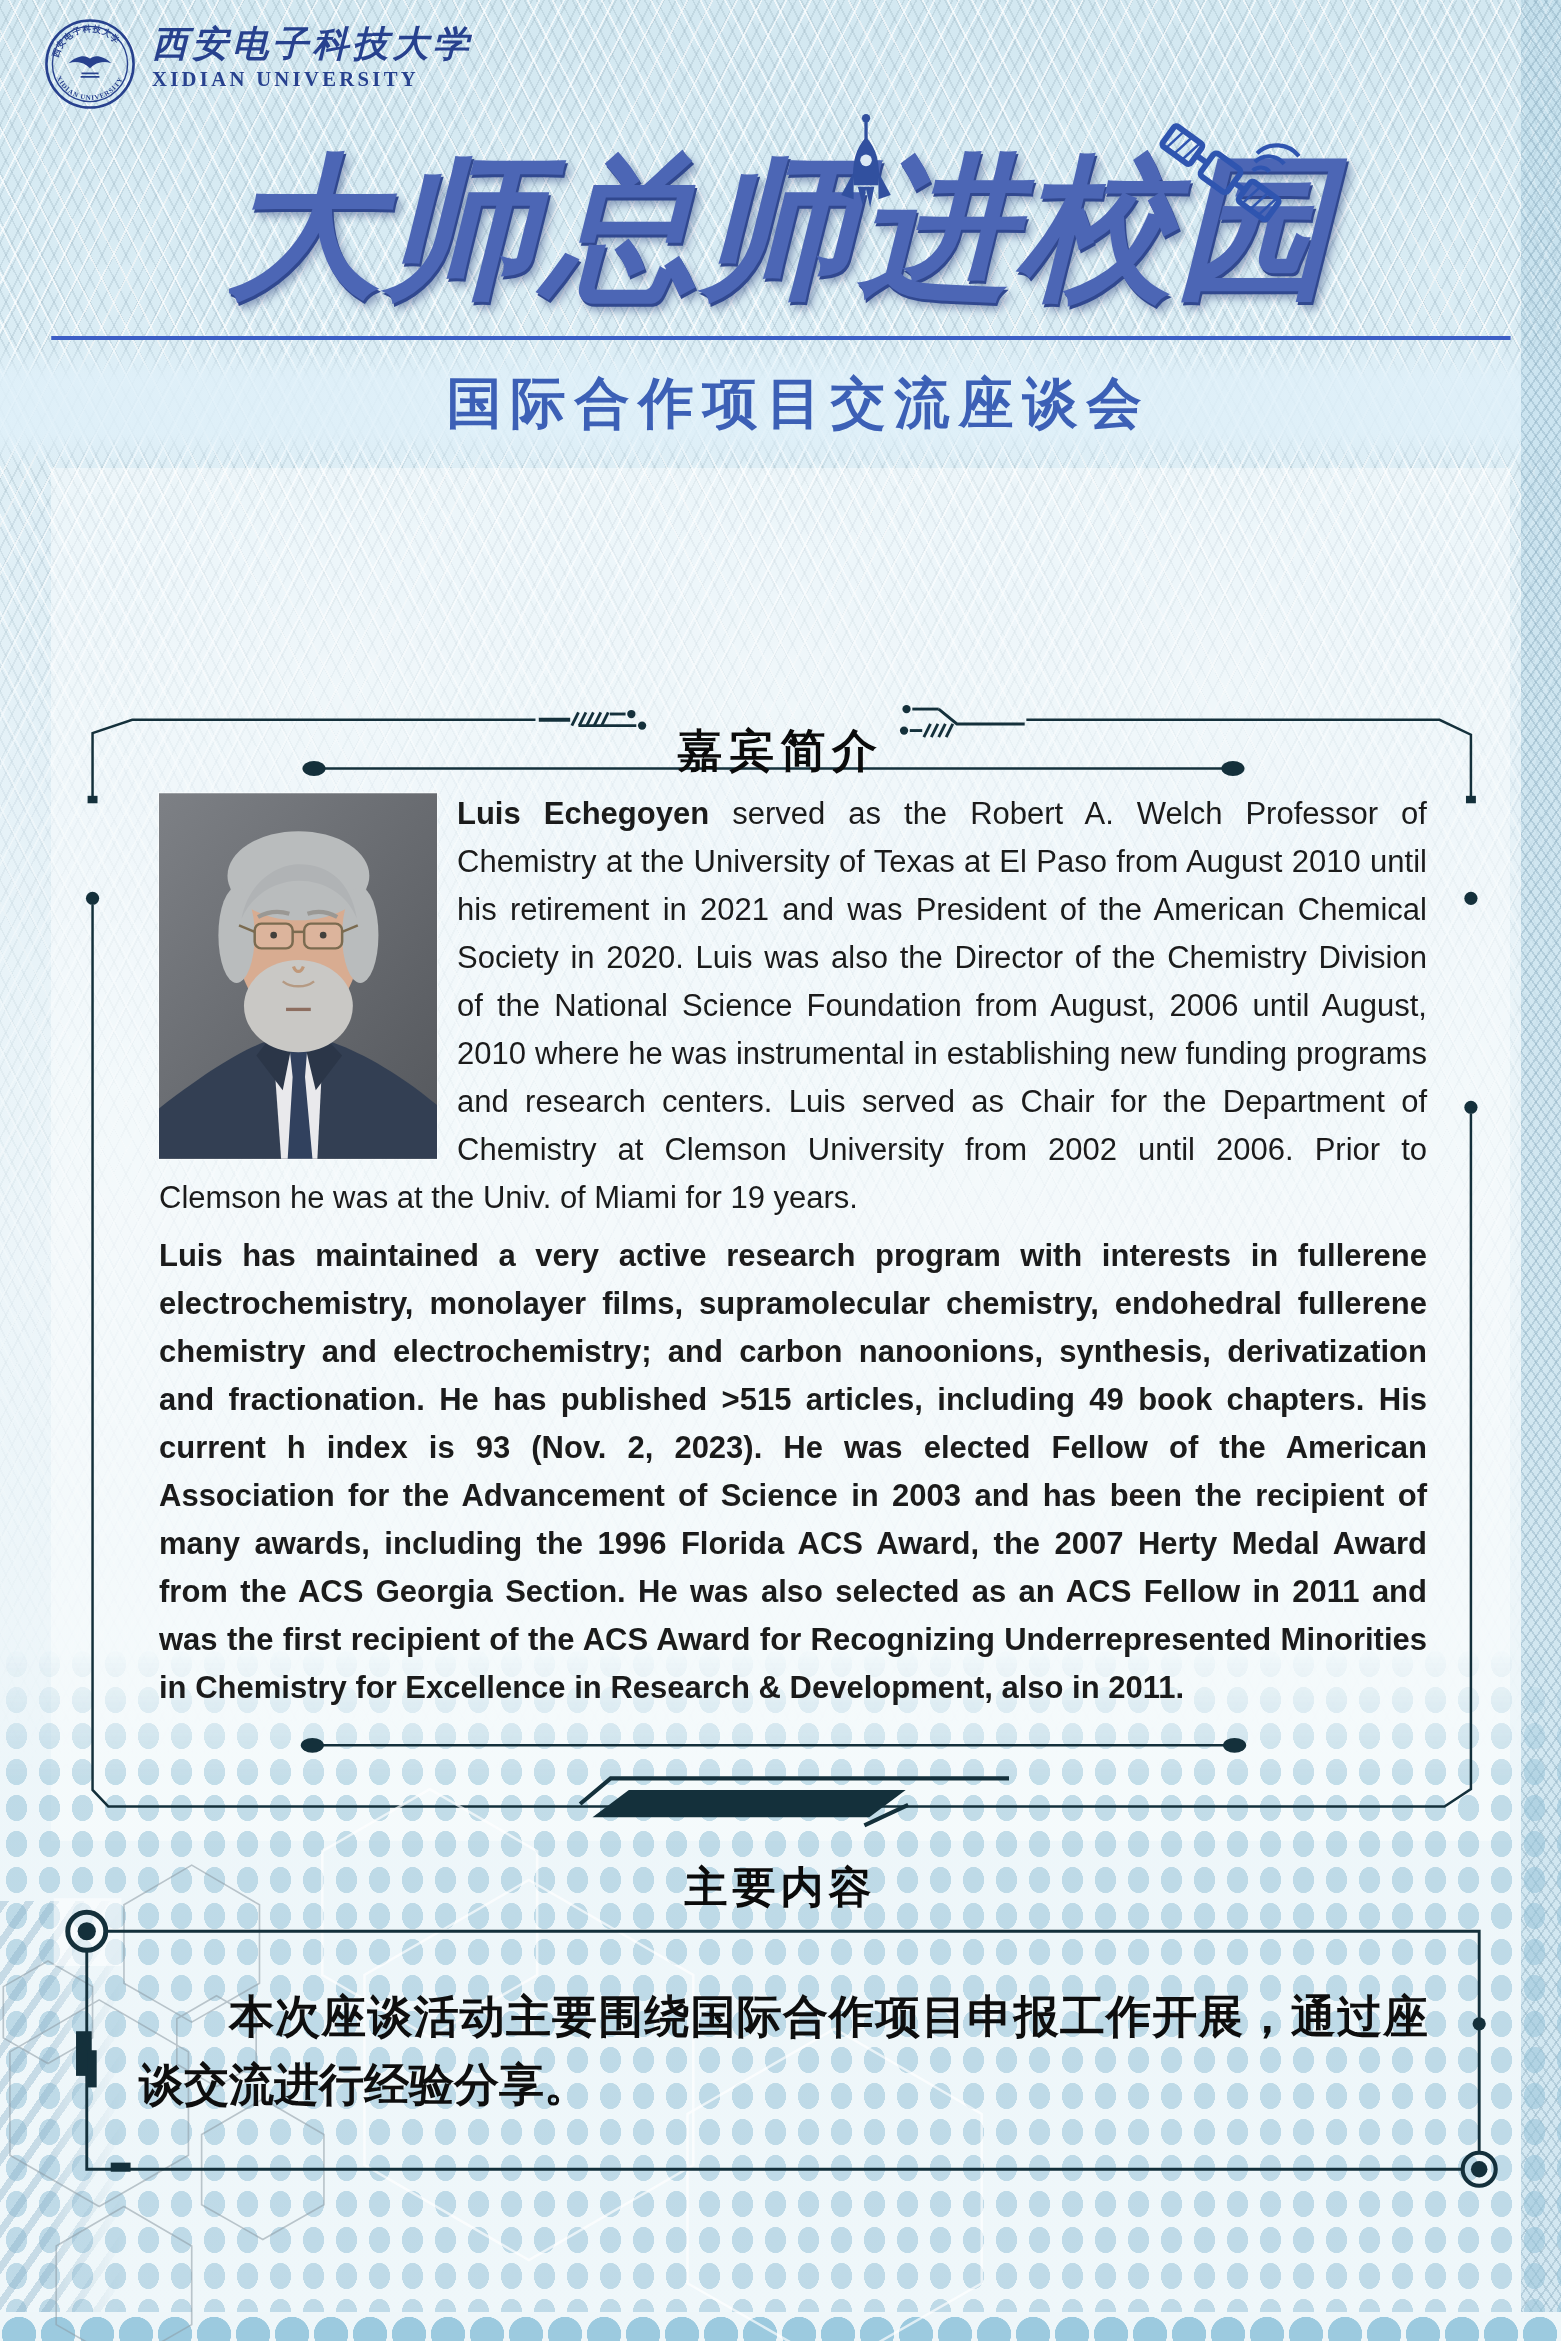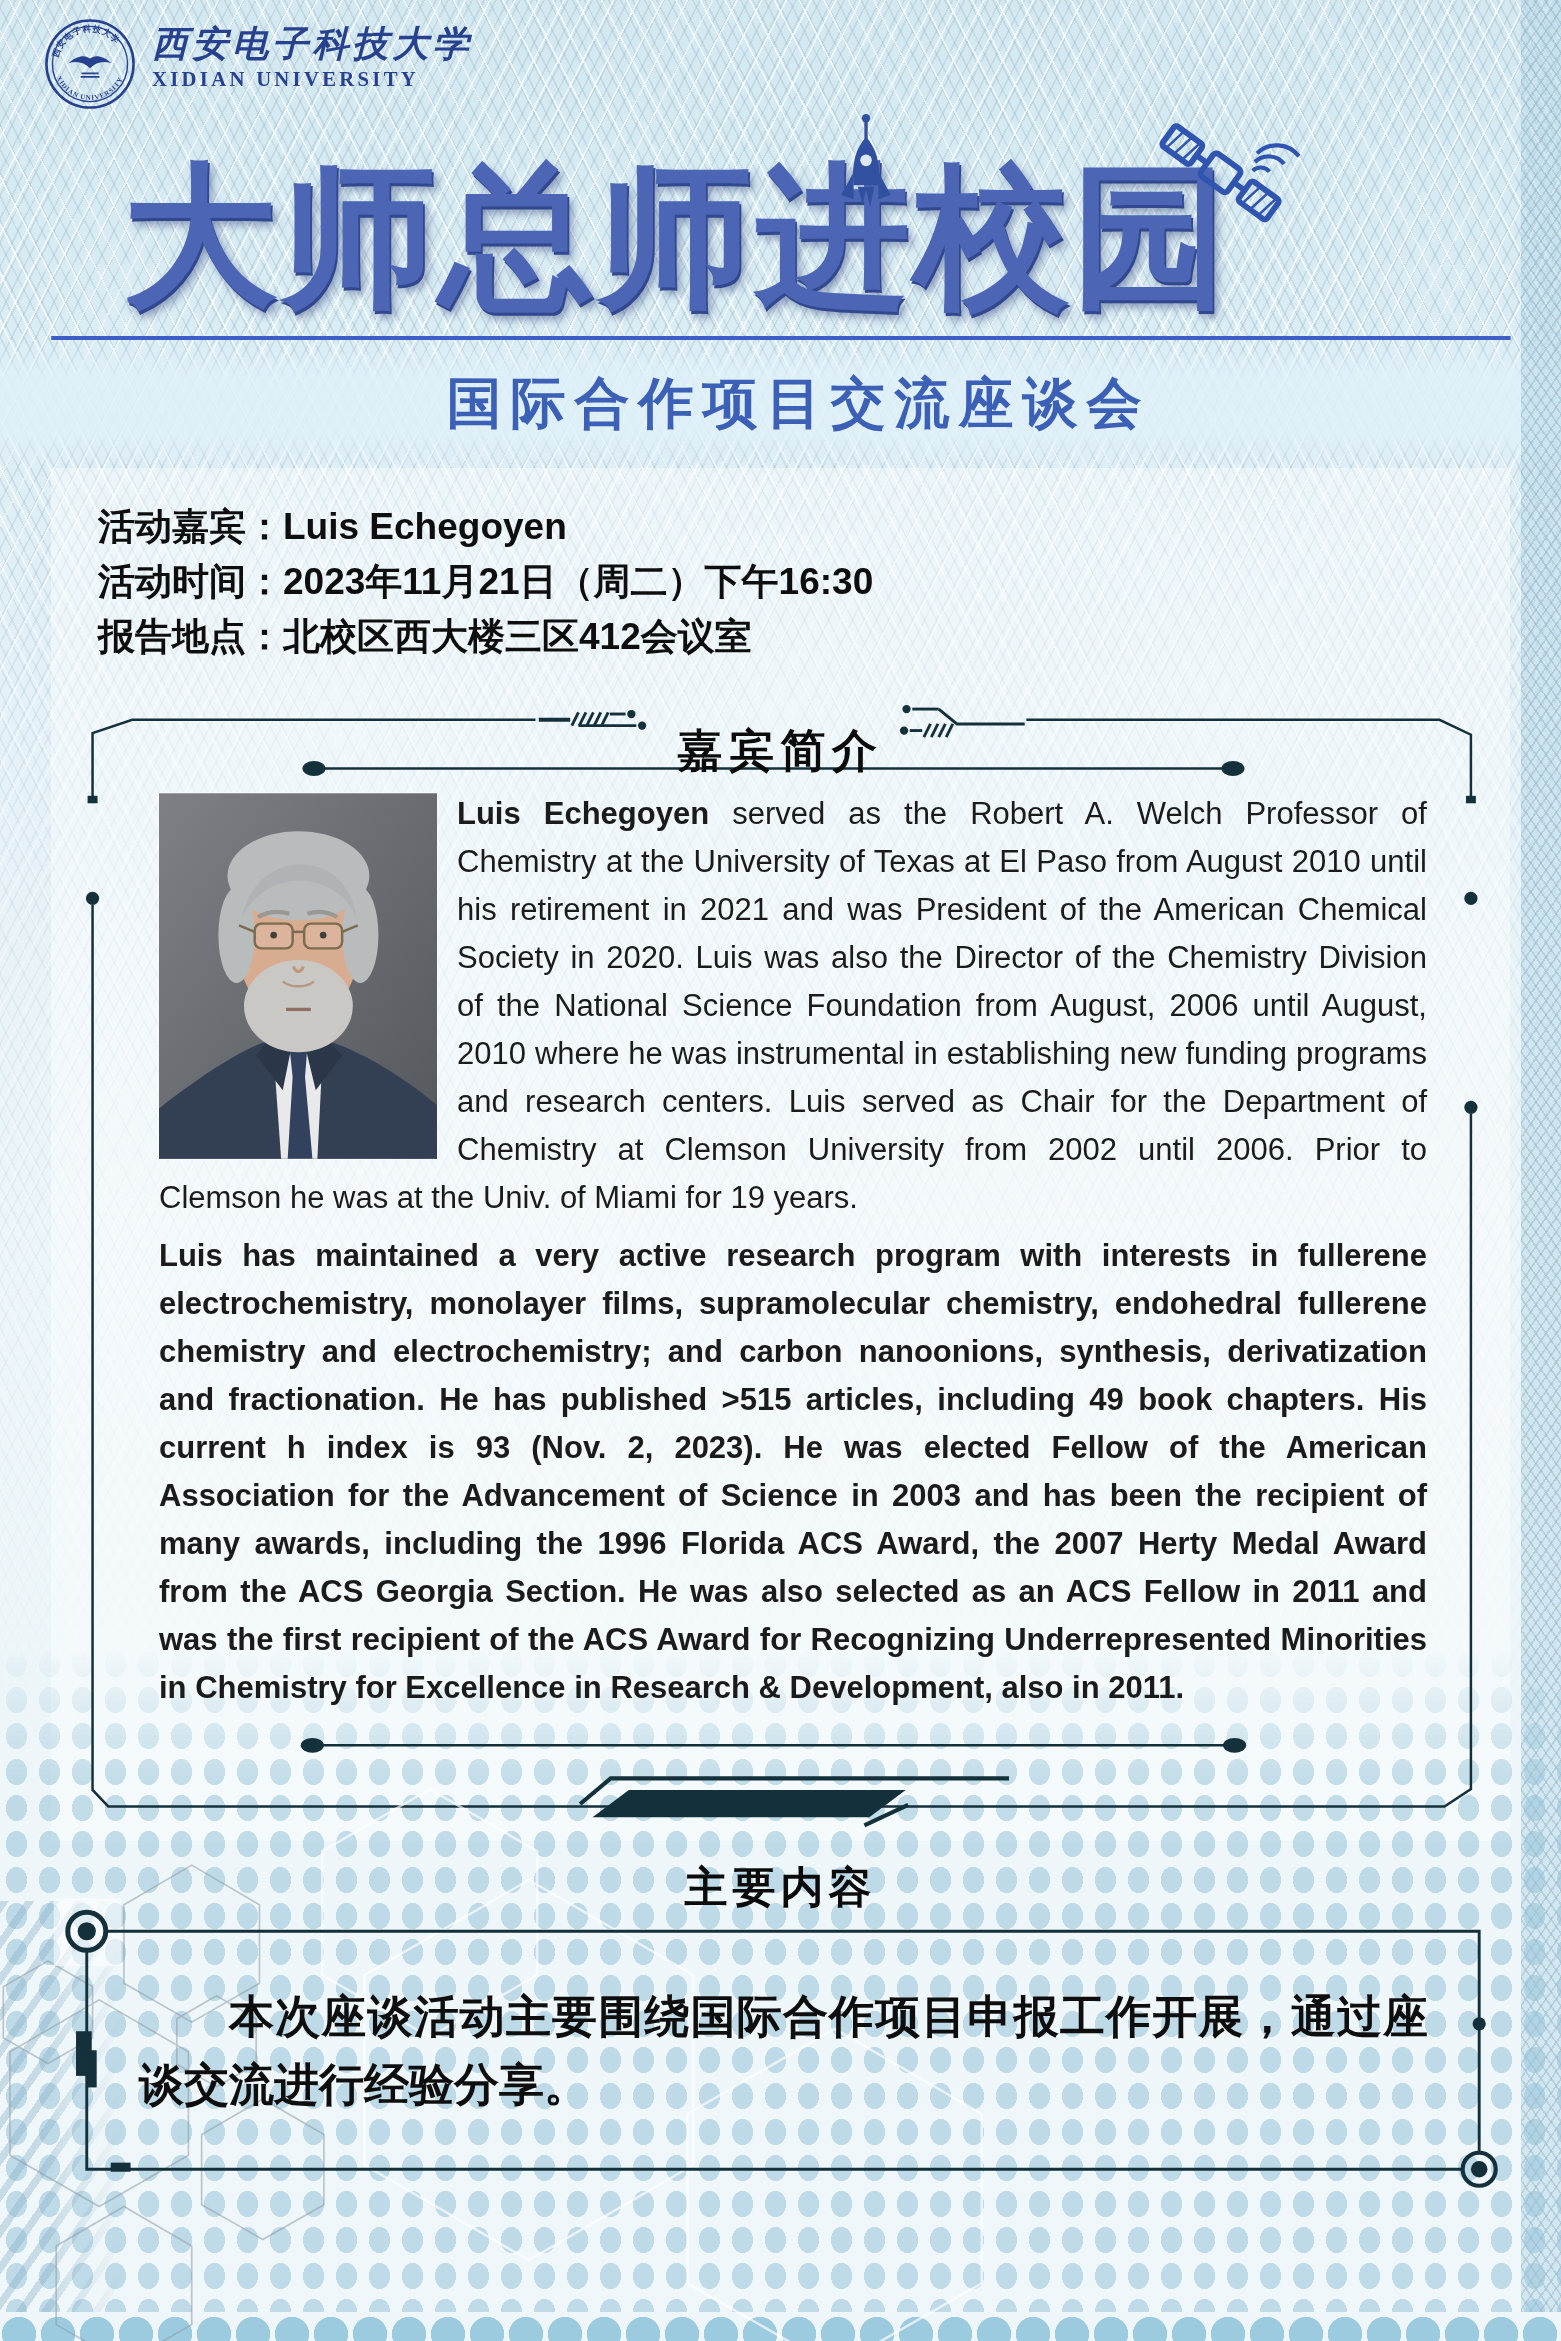--- a/index.html
+++ b/index.html
@@ -39,23 +39,23 @@
   .bg-left-stripes{left:0;top:1901px;width:124px;height:441px;
     background-image:repeating-linear-gradient(125deg, rgba(134,174,198,.38) 0 7.4px, transparent 7.4px 20.7px);
     -webkit-mask-image:linear-gradient(to right,#000 35%,transparent);
     mask-image:linear-gradient(to right,#000 35%,transparent);}
 
   .logo{position:absolute;left:43px;top:16.5px;display:flex;align-items:flex-start;z-index:6;}
   .logo-names{margin-left:15px;padding-top:8.3px;color:#27418e;}
   .logo-zh{font-family:"Liberation Serif", serif;font-style:italic;font-weight:bold;font-size:36px;letter-spacing:4.1px;line-height:1.1;}
   .logo-en{font-family:"Liberation Serif", serif;font-weight:bold;font-size:20.7px;letter-spacing:3.3px;margin-top:3.3px;}
 
-  .main-title{position:absolute;left:0;top:134px;width:1353px;text-align:center;z-index:4;
+  .main-title{position:absolute;left:0;top:125px;width:1561px;text-align:center;z-index:4;
     font-size:155px;font-weight:bold;letter-spacing:3.3px;color:#4c66b5;
-    text-shadow:1.7px 2.5px 0 #31488f, 5px 6.6px 8.3px rgba(40,60,120,.45);}
+    text-shadow:1.7px 2.5px 0 #31488f, 5px 6.6px 8.3px rgba(40,60,120,.45);font-style:italic;}
   .subtitle{position:absolute;left:0;top:367px;width:1561px;text-align:center;z-index:6;
     font-size:55px;font-weight:bold;letter-spacing:9px;color:#3c60b6;padding-left:36px;}
 
   .event-info{position:absolute;left:98px;top:499px;z-index:6;color:#0e0e0e;
     font-size:37px;font-weight:bold;line-height:55px;}
 
   .section-title{position:absolute;width:1561px;left:0;text-align:center;z-index:6;
     color:#0b0b0b;font-weight:bold;}
   .section-title.profile{top:721px;font-size:45px;letter-spacing:6.6px;}
   .section-title.content{top:1859px;font-size:43px;letter-spacing:5px;}
@@ -110,25 +110,20 @@
     </svg>
     <div class="logo-names">
       <div class="logo-zh">西安电子科技大学</div>
       <div class="logo-en">XIDIAN UNIVERSITY</div>
     </div>
   </div>
 
   <div class="main-title">大师总师进校园</div>
   <div class="subtitle">国际合作项目交流座谈会</div>
 
-  <div class="event-info">
-    <div>活动嘉宾：Luis Echegoyen</div>
-    <div>活动时间：2023年11月21日（周二）下午16:30</div>
-    <div>报告地点：北校区西大楼三区412会议室</div>
-  </div>
 
   <div class="section-title content">主要内容</div>
   <div class="section-title profile">嘉宾简介</div>
 
   <div class="bio">
     <div class="photo">
       <svg width="278" height="366" viewBox="0 0 337 443">
         <defs>
           <linearGradient id="pbg" x1="0" y1="0" x2="1" y2="1">
             <stop offset="0" stop-color="#7d8085"></stop>

